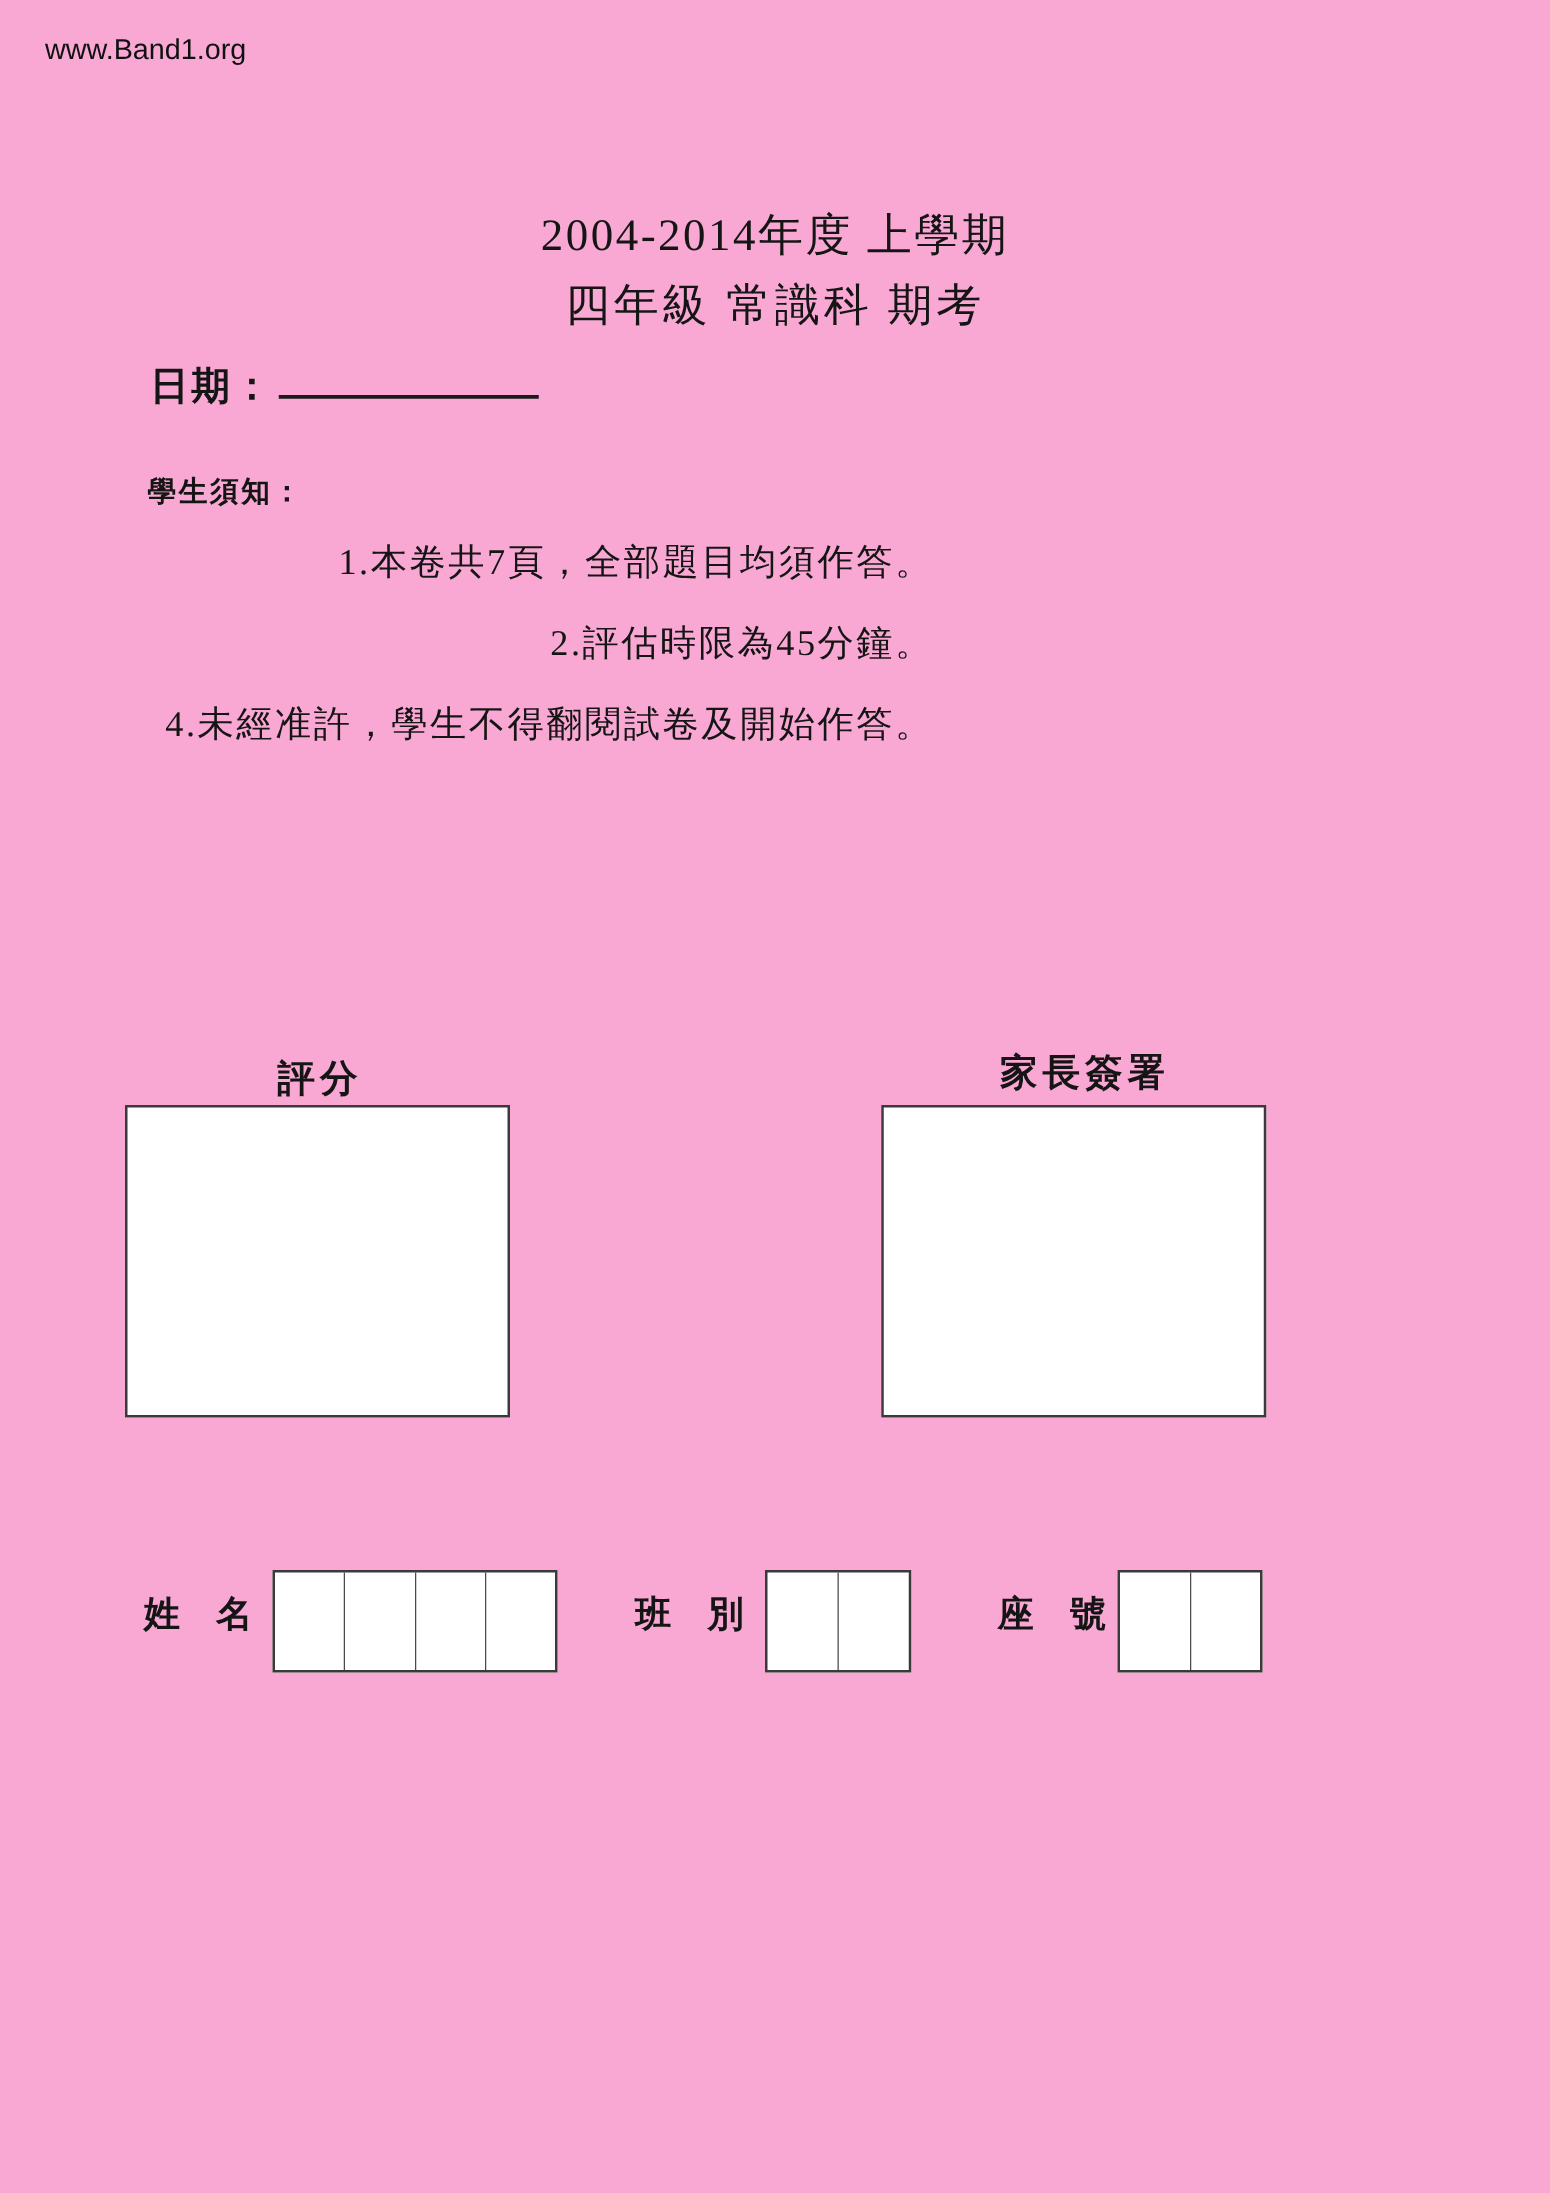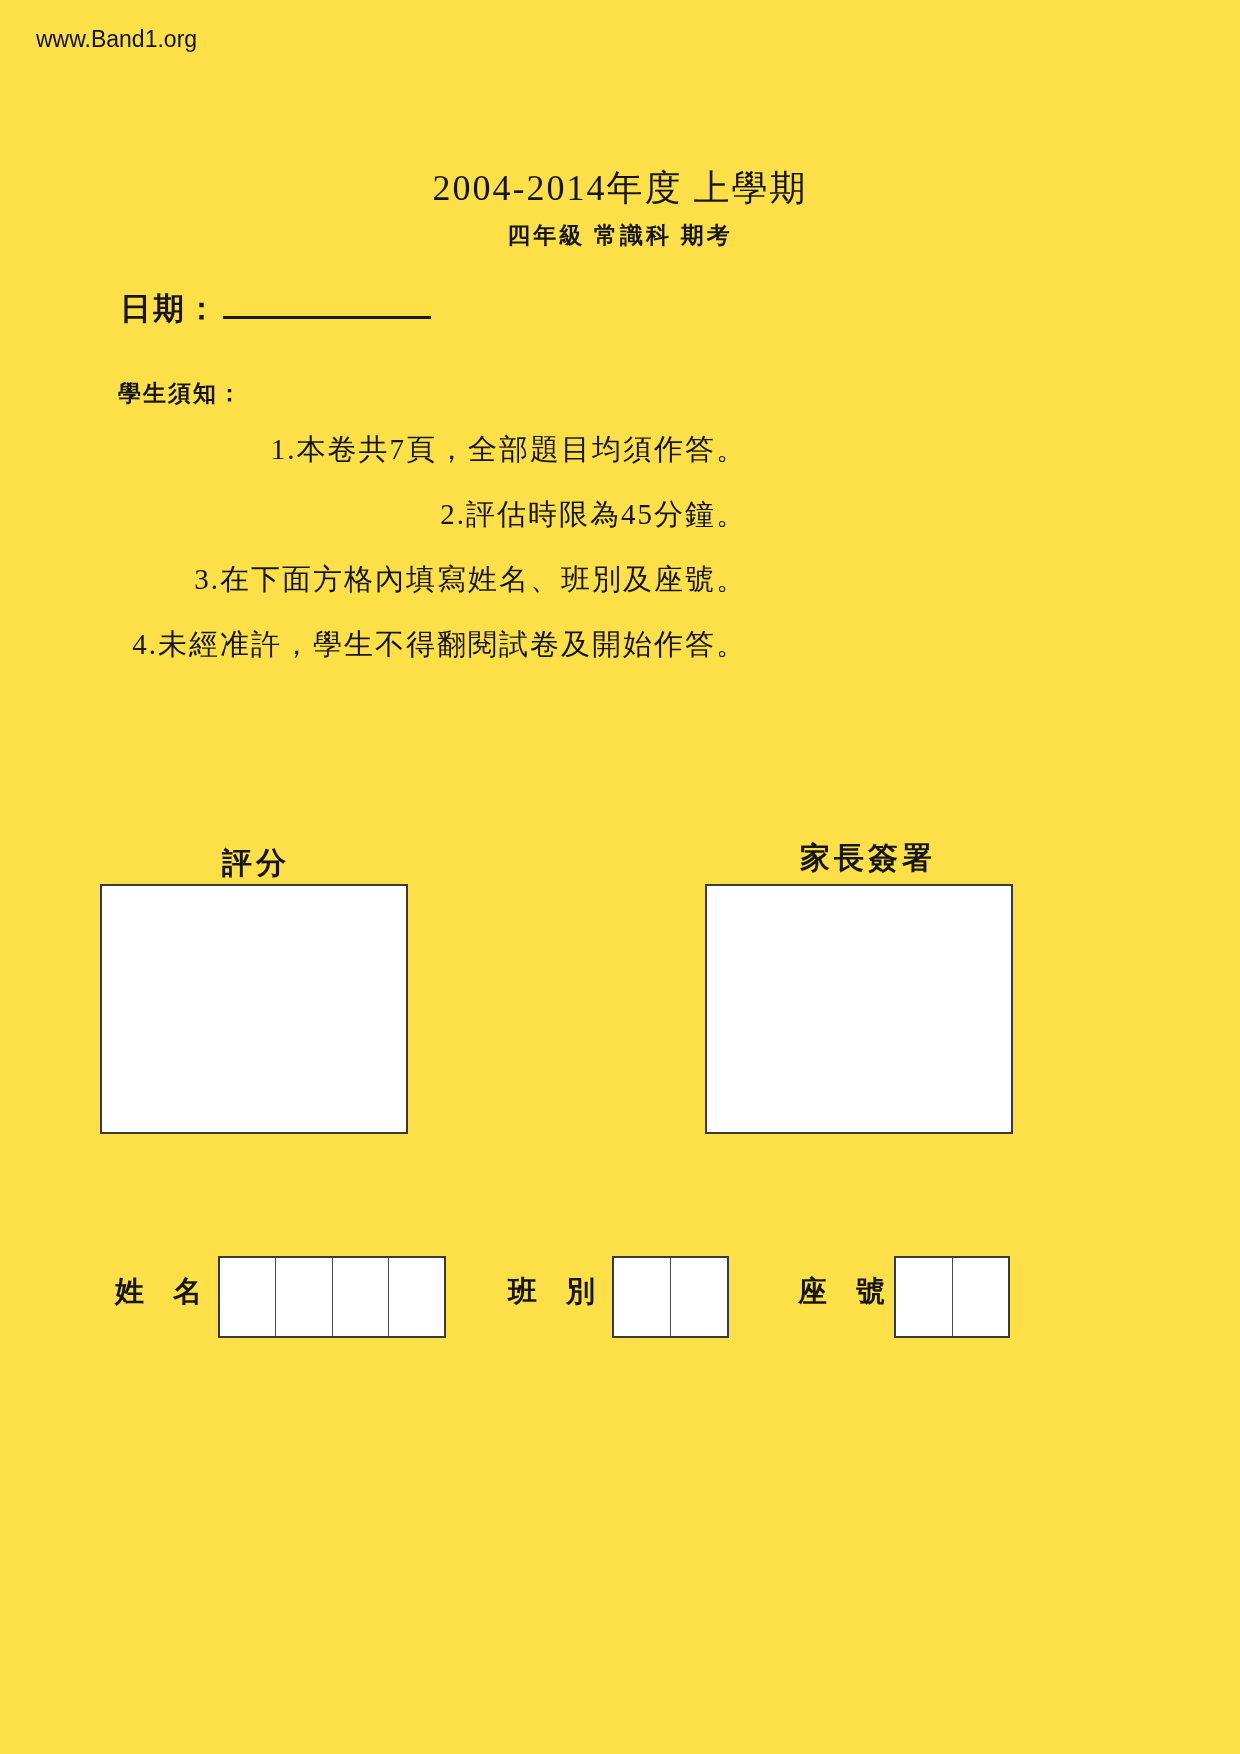--- a/index.html
+++ b/index.html
@@ -4,21 +4,21 @@
 <style>
   html, body {
     margin: 0;
     padding: 0;
     background: #ffffff;
   }
   .page {
     position: relative;
     width: 1240px;
     height: 1754px;
-    background: #fde047;
+    background: #f9a8d4;
     font-family: "Liberation Serif", "DejaVu Serif", serif;
     color: #1a1a1a;
     overflow: hidden;
   }
   .watermark {
     position: absolute;
     left: 36px;
     top: 26px;
     font-family: "Liberation Sans", "DejaVu Sans", sans-serif;
     font-size: 23px;
@@ -33,24 +33,23 @@
     font-size: 36px;
     letter-spacing: 2px;
     color: #151515;
   }
   .title-line2 {
     position: absolute;
     left: 0;
     right: 0;
     top: 220px;
     text-align: center;
-    font-size: 23px;
+    font-size: 36px;
     letter-spacing: 3px;
     color: #151515;
-    font-weight: bold;
   }
   .date-row {
     position: absolute;
     left: 120px;
     top: 286px;
     font-size: 31px;
     font-weight: 600;
     letter-spacing: 2px;
     color: #151515;
   }
@@ -158,23 +157,20 @@
   <div class="notice-header">學生須知：</div>
 
   <div class="notice-list">
     <div class="notice-item">
       <span class="num">1.</span><span class="txt">本卷共7頁，全部題目均須作答。</span>
     </div>
     <div class="notice-item">
       <span class="num">2.</span><span class="txt">評估時限為45分鐘。</span>
     </div>
     <div class="notice-item">
-      <span class="num">3.</span><span class="txt">在下面方格內填寫姓名、班別及座號。</span>
-    </div>
-    <div class="notice-item">
       <span class="num">4.</span><span class="txt">未經准許，學生不得翻閱試卷及開始作答。</span>
     </div>
   </div>
 
   <div class="box-label score-label">評分</div>
   <div class="big-box score-box"></div>
 
   <div class="box-label sign-label">家長簽署</div>
   <div class="big-box sign-box"></div>
 

